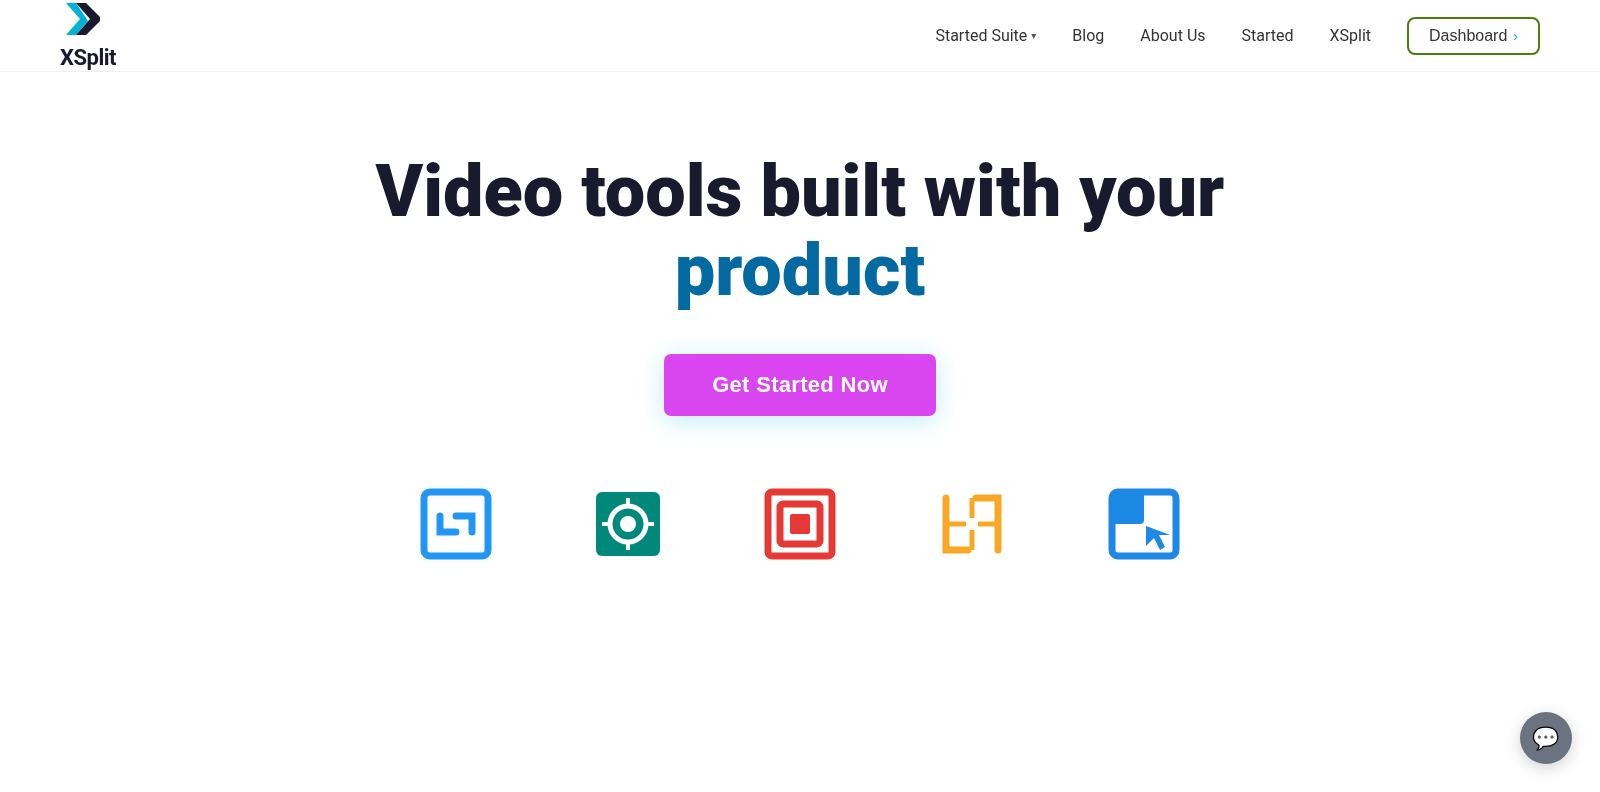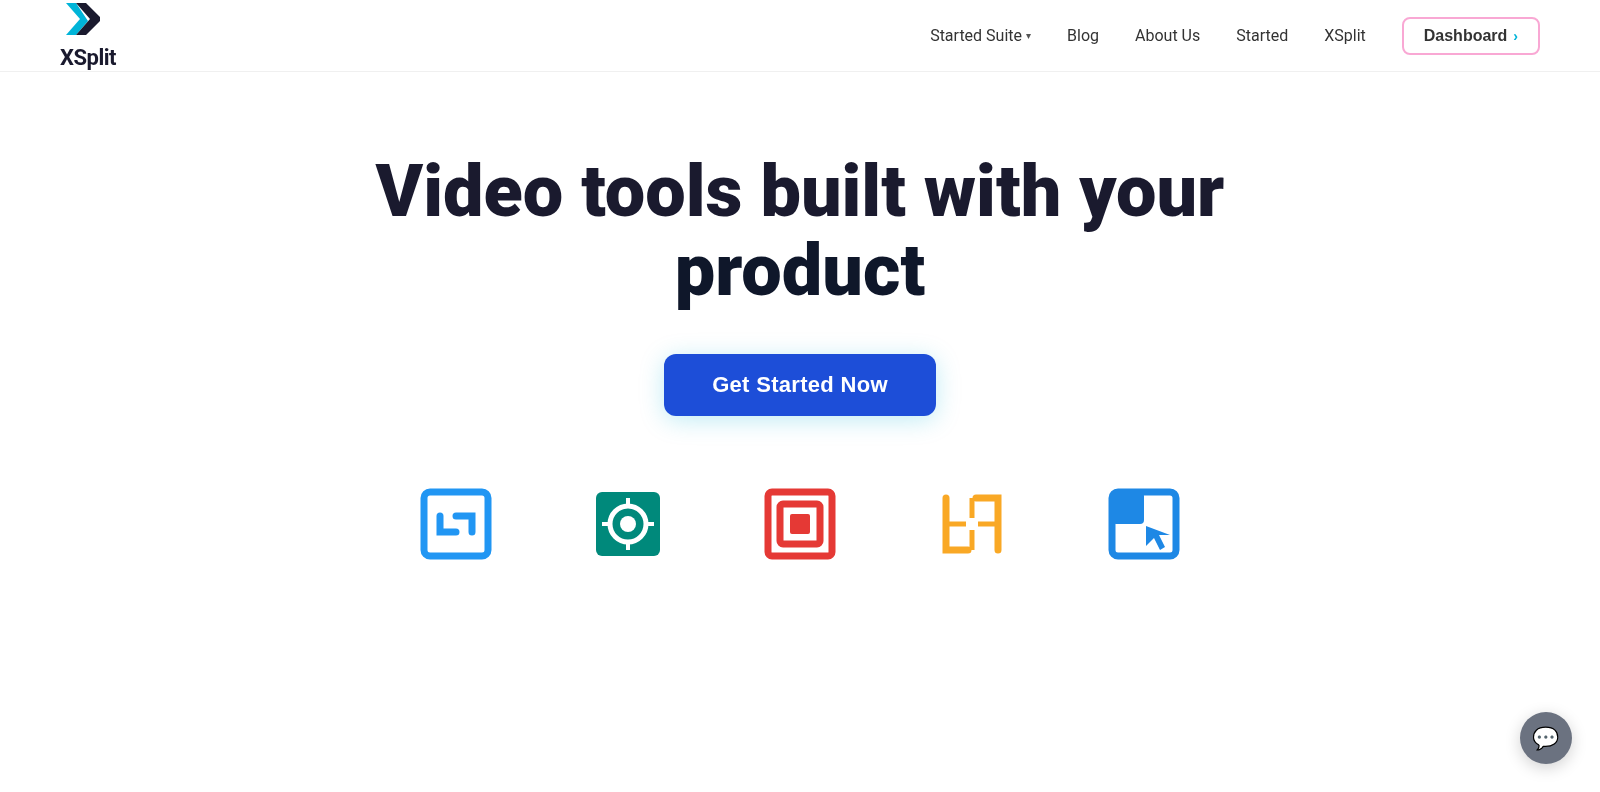--- a/index.html
+++ b/index.html
@@ -59,25 +59,25 @@
       gap: 4px;
       white-space: nowrap;
     }
 
     .nav-dropdown-icon {
       font-size: 10px;
       color: #555;
     }
 
     .dashboard-btn {
-      border: 2px solid #f9a8d4;
+      border: 2px solid #4d7c0f;
       border-radius: 8px;
       padding: 8px 20px;
       font-size: 16px;
-      font-weight: 700;
+      font-weight: 400;
       color: #333;
       cursor: pointer;
       display: flex;
       align-items: center;
       gap: 6px;
       background: #fff;
       text-align: right;
     }
 
     .dashboard-arrow {
@@ -108,29 +108,29 @@
     }
 
     .hero-title-line2 {
       display: flex;
       align-items: center;
       justify-content: center;
       gap: 16px;
     }
 
     .hero-highlight {
-      color: #0f172a;
+      color: #0369a1;
     }
 
     .get-started-btn {
       margin-top: 44px;
-      background: #1d4ed8;
+      background: #d946ef;
       color: #fff;
       border: none;
-      border-radius: 12px;
+      border-radius: 7px;
       padding: 18px 48px;
       font-size: 22px;
       font-weight: 700;
       cursor: pointer;
       letter-spacing: 0.3px;
       box-shadow: 0 4px 24px rgba(0,180,216,0.25);
     }
 
     
     .product-icons {

